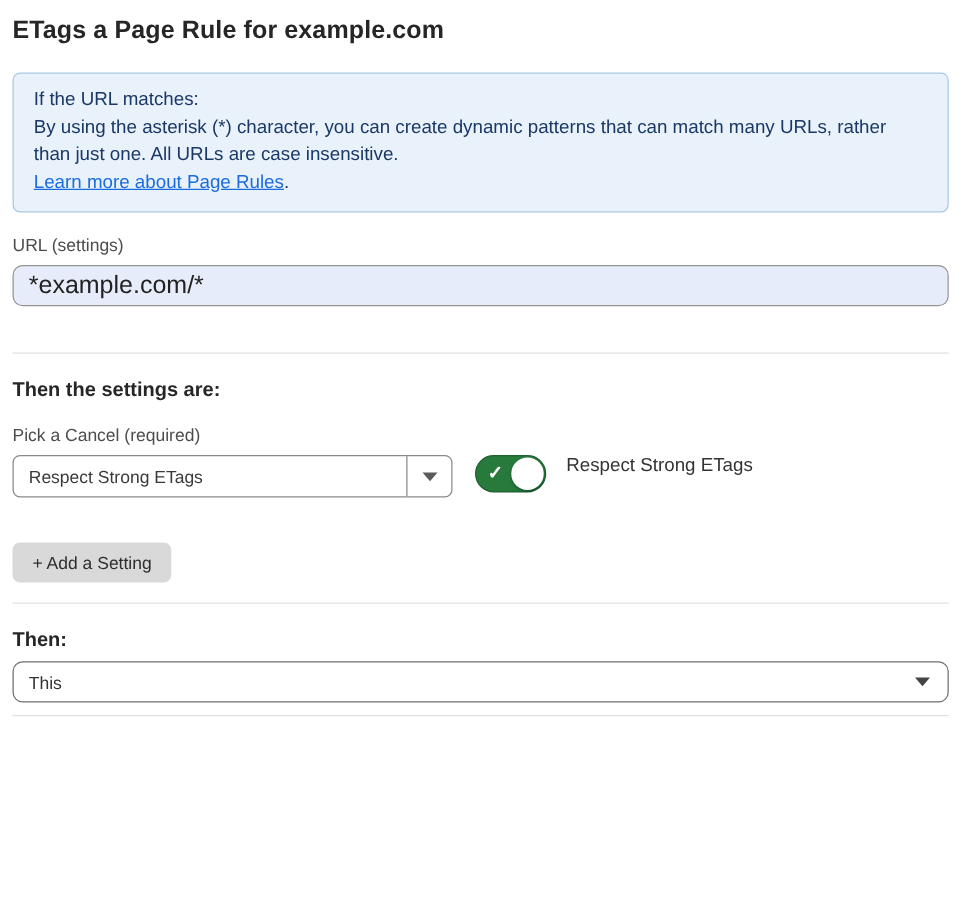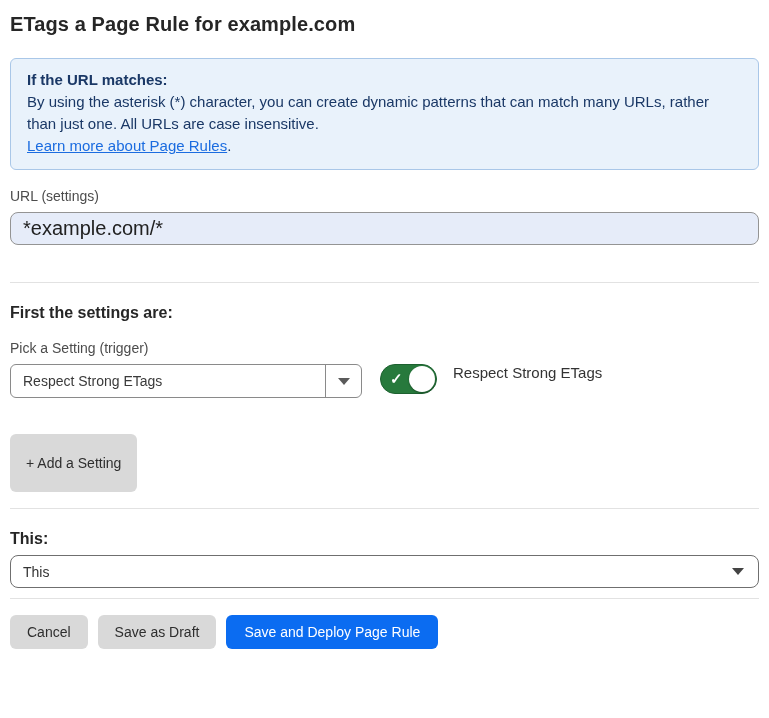--- a/index.html
+++ b/index.html
@@ -31,21 +31,21 @@
 
   
   .info-box{
     background:var(--info-bg);
     border:1px solid var(--info-border);
     border-radius:6px;
     padding:10px 16px 12px 16px;
     color:var(--info-text);
     font-size:15px;line-height:22px;
   }
-  .info-box .info-heading{font-weight:700;}
+  .info-box .info-heading{font-weight:400;}
   .info-box a{
     color:var(--link-blue);
     text-decoration:underline;
     cursor:pointer;
   }
 
   .field-label{
     font-size:14px;color:#4c4c4c;line-height:17px;
     margin:18px 0 7px 0;
   }
@@ -117,21 +117,21 @@
     margin-left:16px;font-size:15px;color:#333;
   }
 
   .btn{
     display:inline-block;border:none;border-radius:6px;
     font-family:"Liberation Sans", sans-serif;
     font-size:14px;line-height:18px;
     padding:8px 16px;cursor:pointer;color:#2e2e2e;
     background:var(--gray-btn);
   }
-  .add-setting-btn{margin-top:36px;background:#d9d9d9;padding:20px 16px;}
+  .add-setting-btn{margin-top:36px;background:#d9d9d9;padding:7px 16px;}
 
   
   .order-select{
     width:100%;height:33px;
     border:1px solid #6f6f6f;border-radius:8px;
     display:flex;align-items:center;
     padding:0 14px 0 12px;background:#fff;
     font-size:14px;color:#333;cursor:pointer;
     margin-top:7px;
   }
@@ -167,53 +167,48 @@
     <div class="info-heading">If the URL matches:</div>
     <div>By using the asterisk (*) character, you can create dynamic patterns that can match many URLs, rather than just one. All URLs are case insensitive.</div>
     <div><a>Learn more about Page Rules</a><span>.</span></div>
   </div>
 
   <div class="field-label">URL (settings)</div>
   <input class="url-input" type="text" value="*example.com/*" style="">
 
   <hr class="divider d1">
 
-  <h2 class="section-heading">First the settings are:</h2>
-
-  <div class="field-label">Pick a Setting (trigger)</div>
+  <h2 class="section-heading">Then the settings are:</h2>
+
+  <div class="field-label">Pick a Cancel (required)</div>
 
   <div class="setting-row">
     <div class="setting-select">
       <div class="select-value">Respect Strong ETags</div>
       <div class="select-arrow-box">
         <span class="caret-down"></span>
       </div>
     </div>
 
     <div class="toggle">
       <span class="check">✓</span>
       <span class="knob"></span>
     </div>
     <span class="toggle-label">Respect Strong ETags</span>
   </div>
 
   <button class="btn add-setting-btn">+ Add a Setting</button>
 
   <hr class="divider d2">
 
-  <h2 class="section-heading">This:</h2>
+  <h2 class="section-heading">Then:</h2>
 
 
   <div class="order-select">
     <span class="select-value">This</span>
     <span class="order-caret"></span>
   </div>
 
 
   <hr class="divider d3">
 
-  <div class="footer">
-    <button class="btn">Cancel</button>
-    <button class="btn">Save as Draft</button>
-    <button class="btn primary">Save and Deploy Page Rule</button>
-  </div>
 
 </div>
 
 </body></html>

